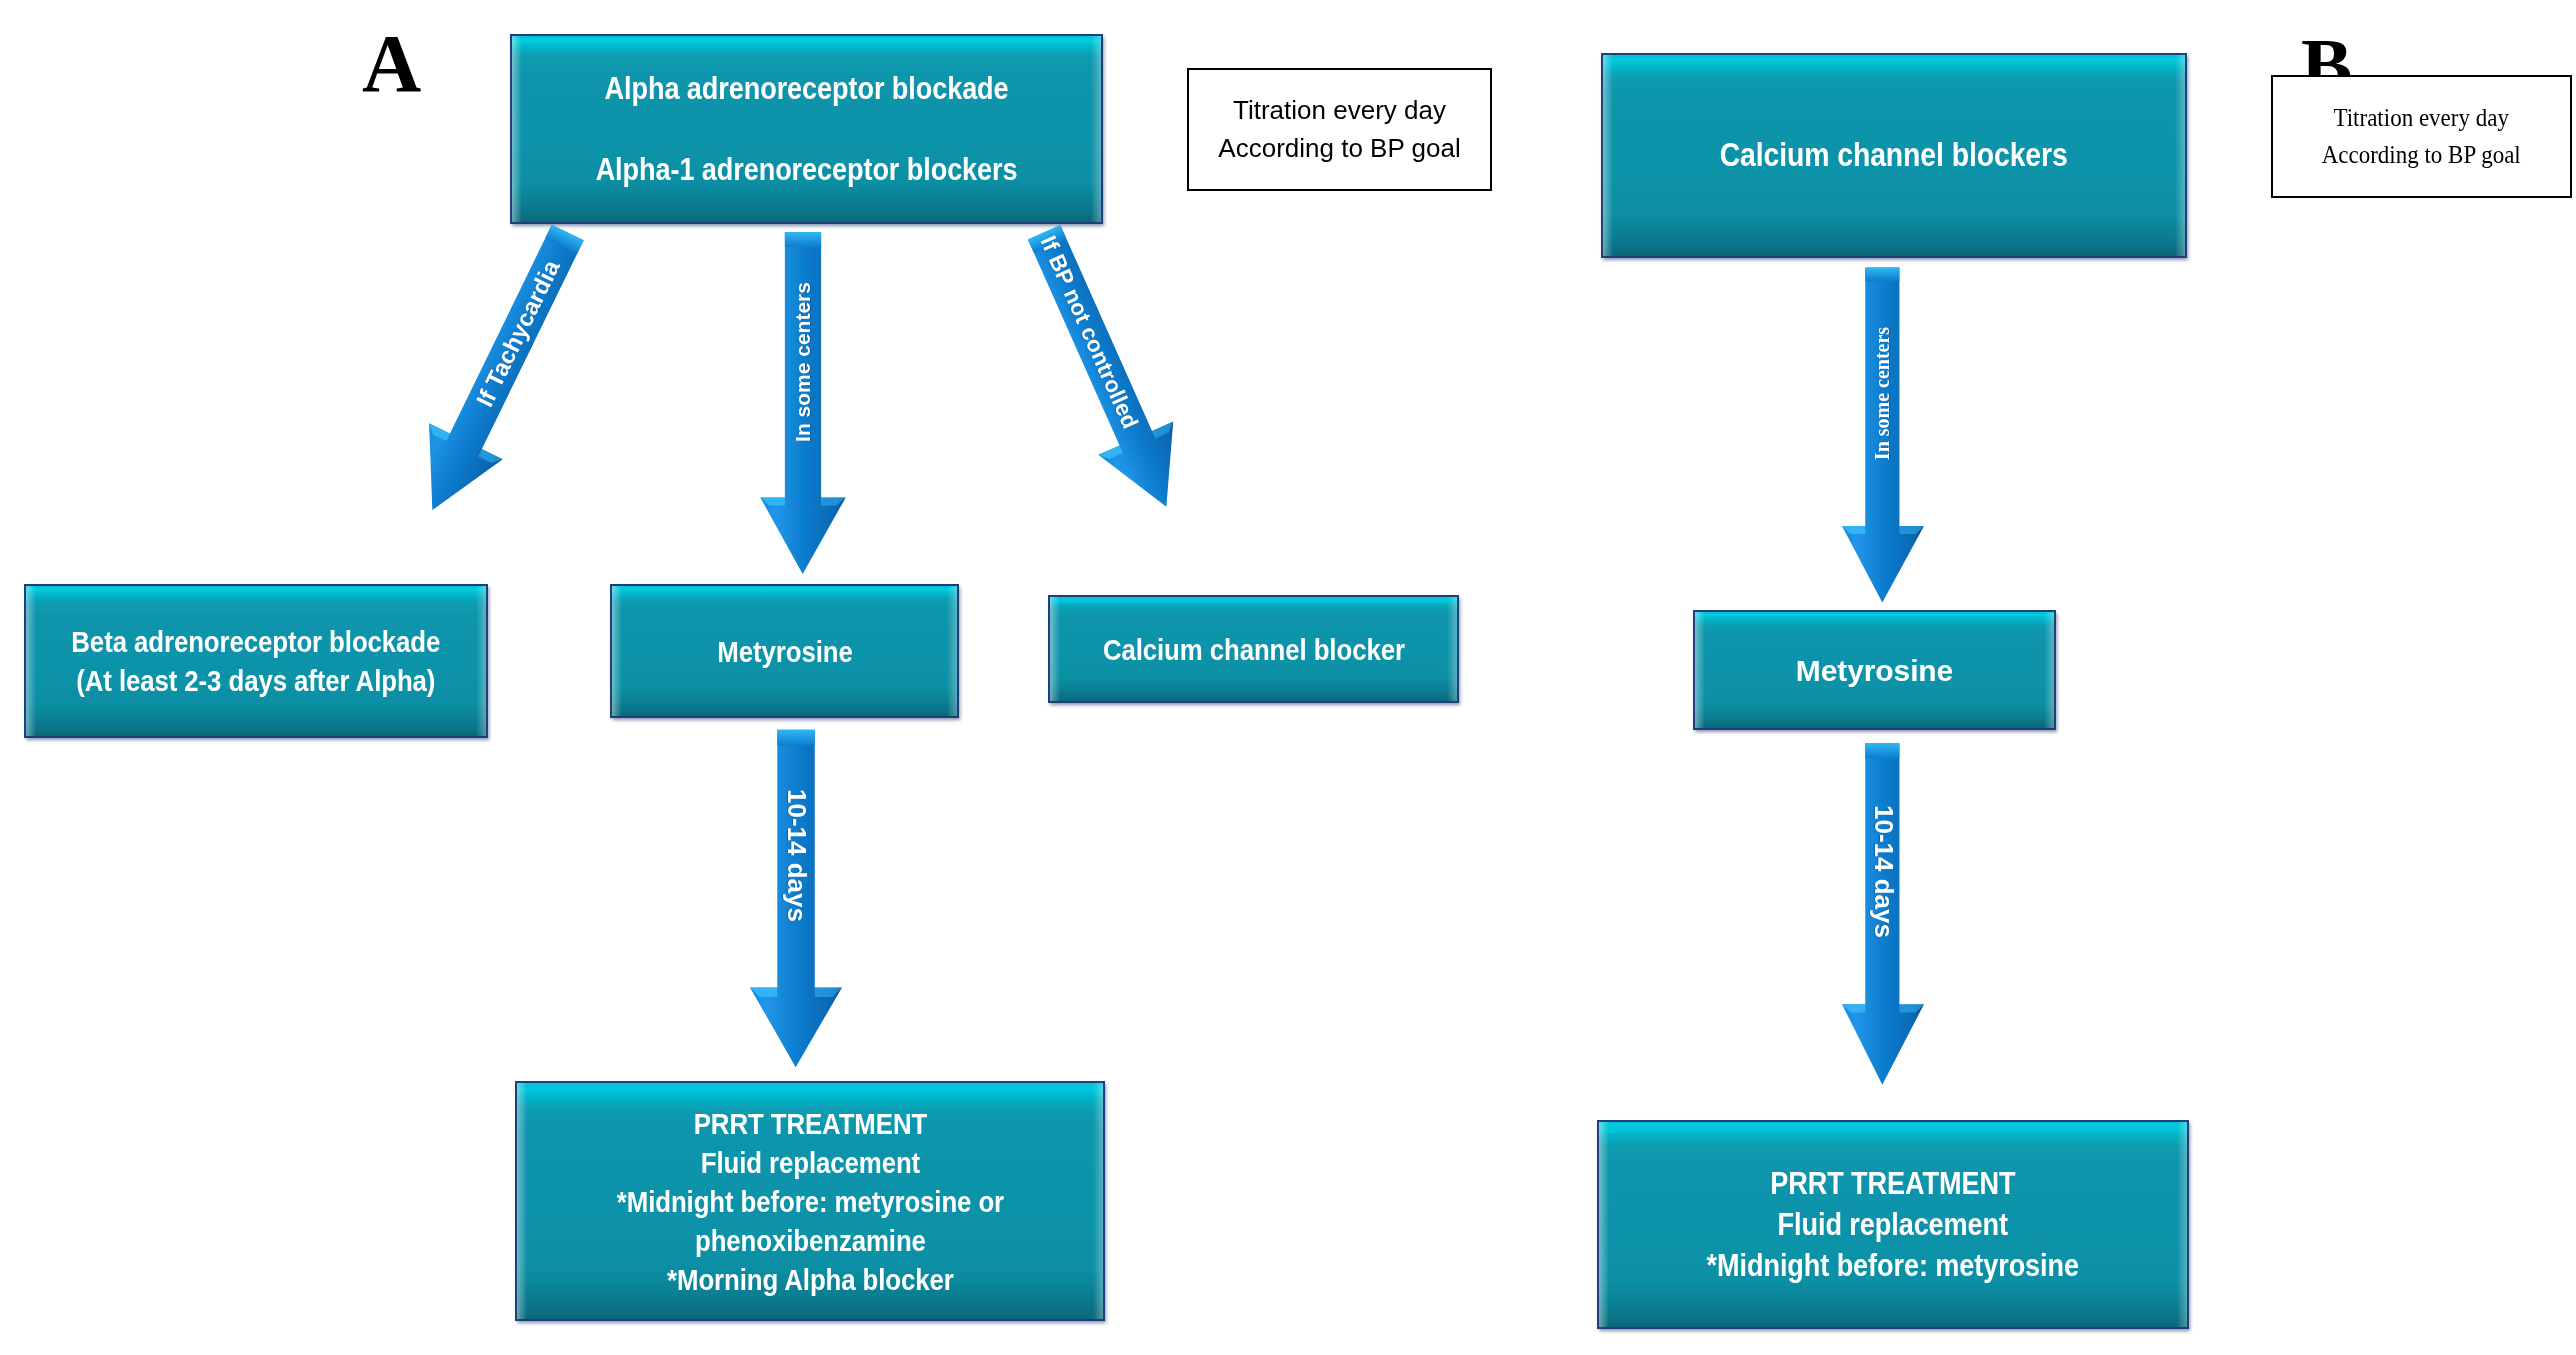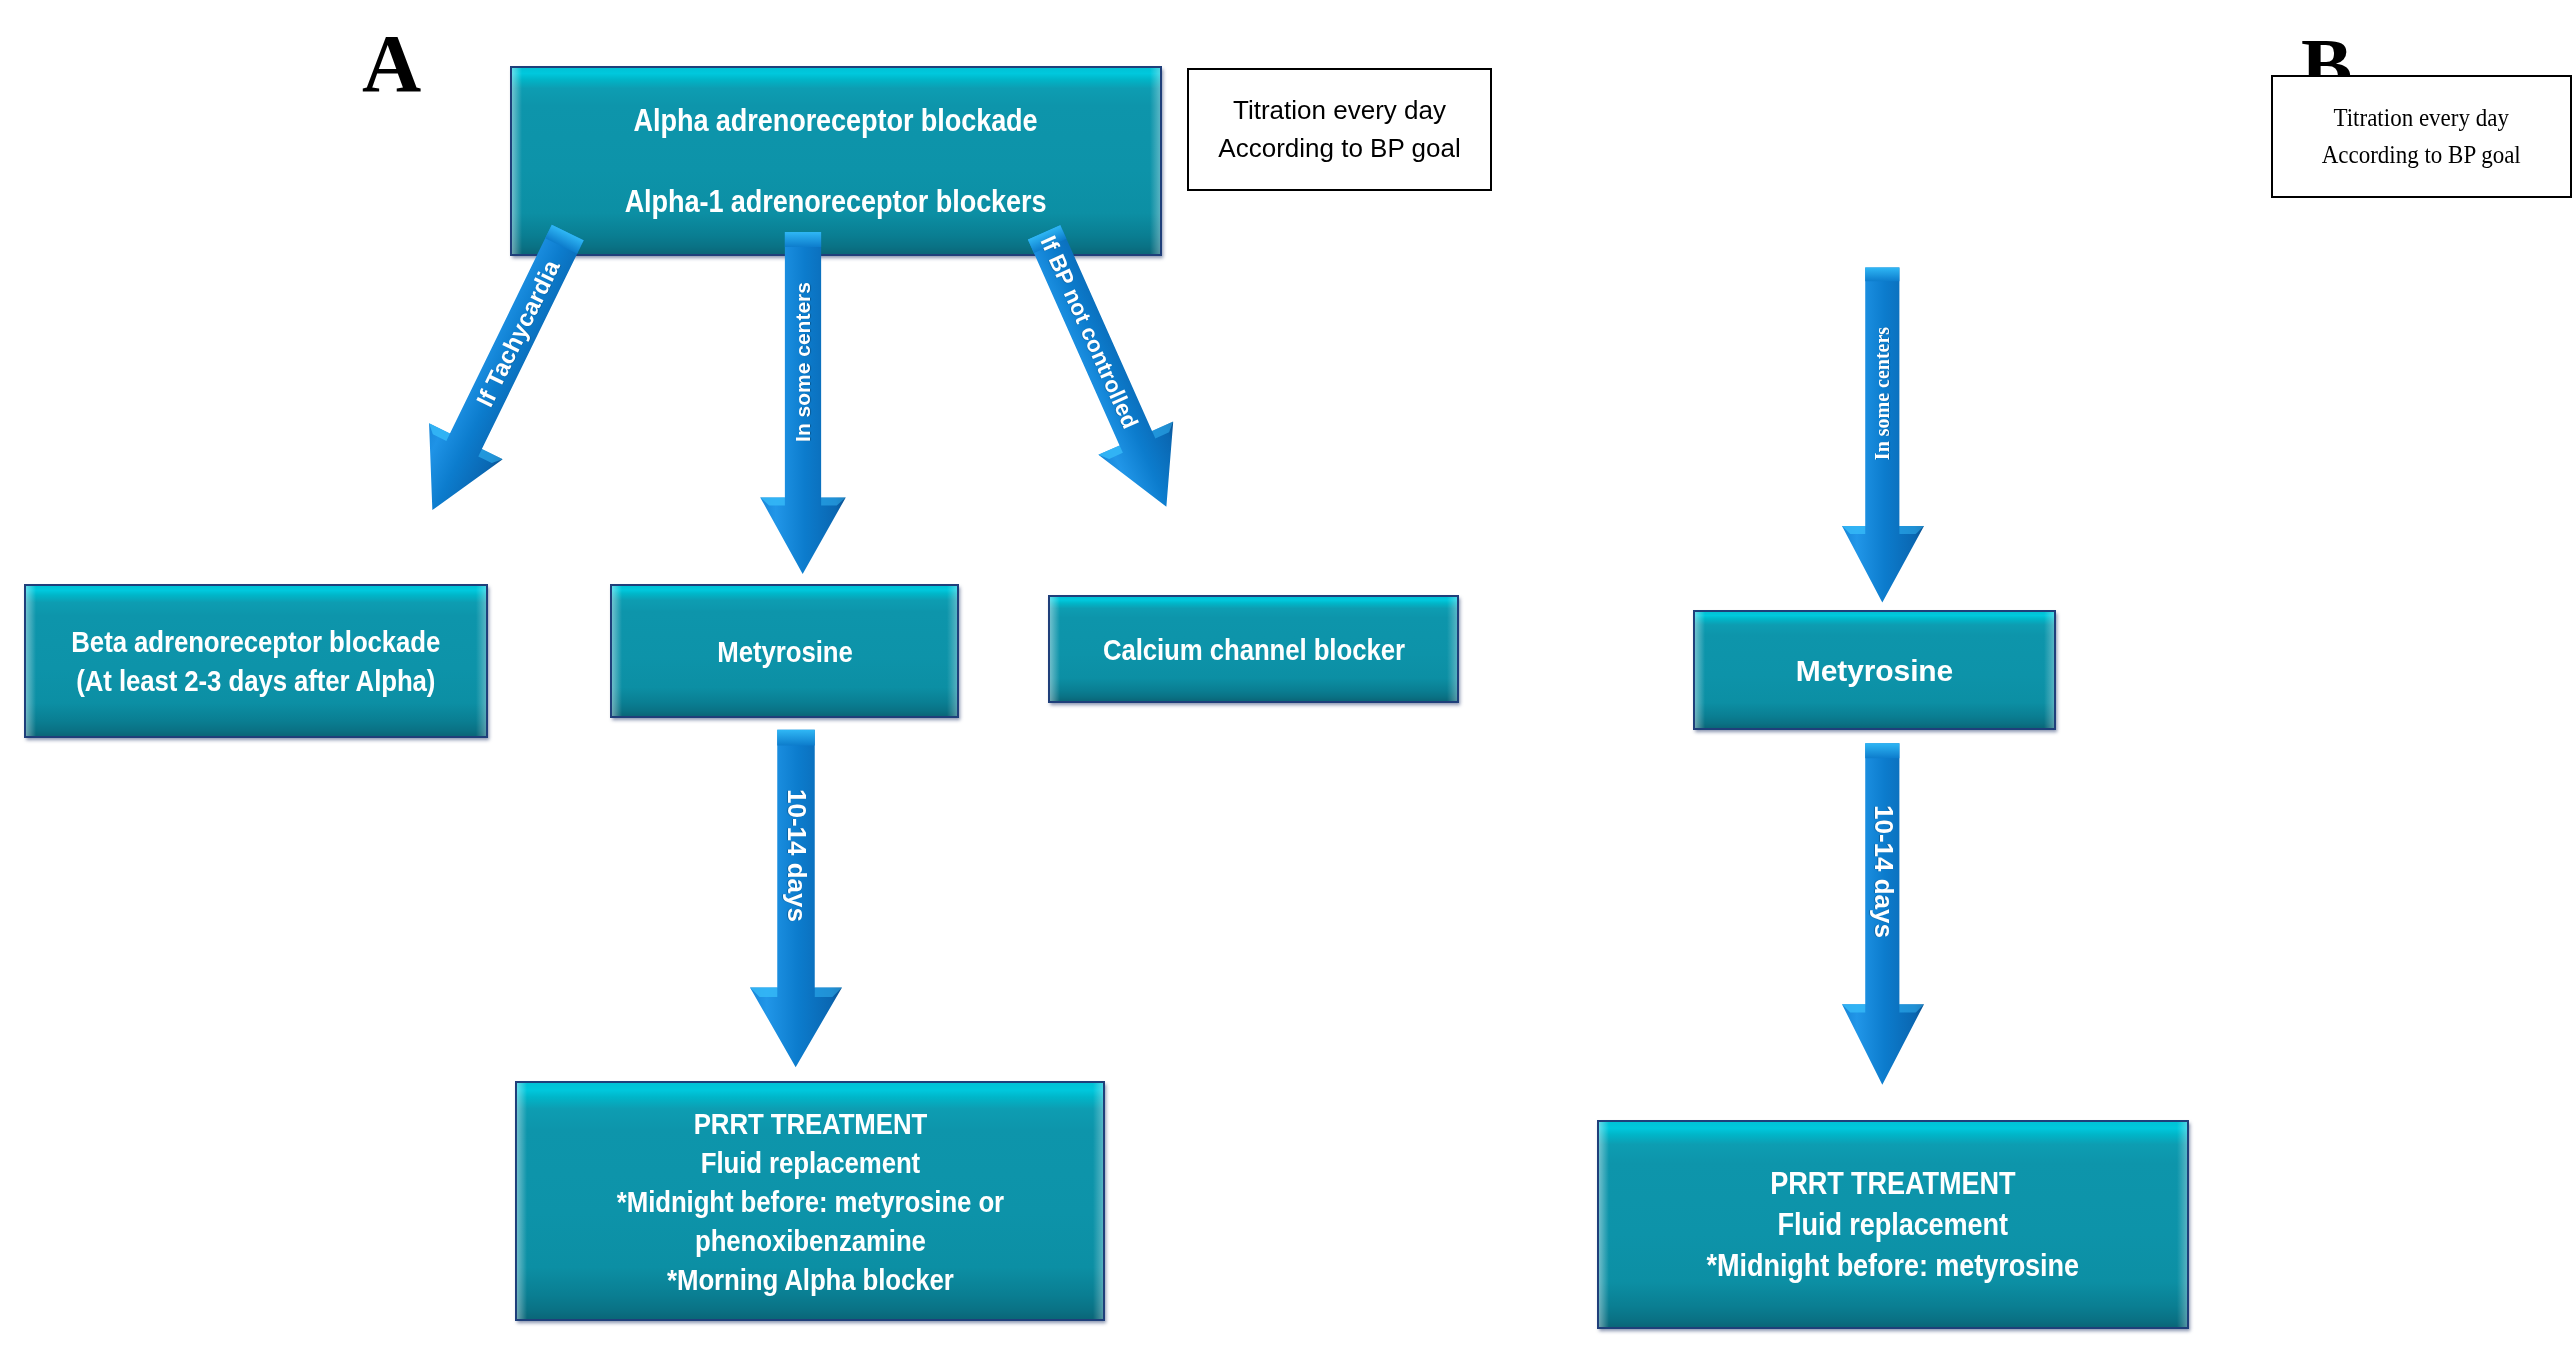--- a/index.html
+++ b/index.html
@@ -140,21 +140,21 @@
   .rot-ccw span { transform: rotate(-90deg); }
   .rot-cw  span { transform: rotate(90deg); }
 </style>
 </head>
 <body>
 
 <div id="canvas">
 
   <div class="panel-letter" style="left:362px; top:23px; font-size:82px;">A</div>
 
-  <div class="tealbox cond" style="left:510px; top:34px; width:652px; height:190px;margin-top:32px;">
+  <div class="tealbox cond" style="left:510px; top:34px; width:593px; height:190px;">
     <div class="txt" style="font-size:31.5px;">Alpha adrenoreceptor blockade
 
 Alpha-1 adrenoreceptor blockers</div>
   </div>
 
   <div class="notebox" style="left:1163px; top:68px; width:305px; height:123px;">
     <div class="txt" style="font-size:26px;">Titration every day
 According to BP goal</div>
   </div>
 
@@ -279,20 +279,23 @@
   <div class="tealbox cond" style="left:515px; top:1081px; width:590px; height:240px;">
     <div class="txt" style="font-size:30px;">PRRT TREATMENT
 Fluid replacement
 *Midnight before: metyrosine or
 phenoxibenzamine
 *Morning Alpha blocker</div>
   </div>
 
   <div class="panel-letter" style="left:2301px; top:27px; font-size:77px;">B</div>
 
+  <div class="tealbox cond" style="left:1601px; top:53px; width:586px; height:205px;">
+    <div class="txt" style="font-size:33px;">Calcium channel blockers</div>
+  </div>
 
   <div class="notebox serifnote" style="left:2247px; top:75px; width:301px; height:123px;">
     <div class="txt" style="font-size:25px;">Titration every day
 According to BP goal</div>
   </div>
 
   <div class="arrow-wrap" style="left:1842px; top:267px; width:82px; height:336px;">
     <svg class="arrow-svg" viewBox="0 0 120 490" width="82" height="336">
       <defs>
         <linearGradient id="bgM" x1="0" y1="0" x2="1" y2="0">

